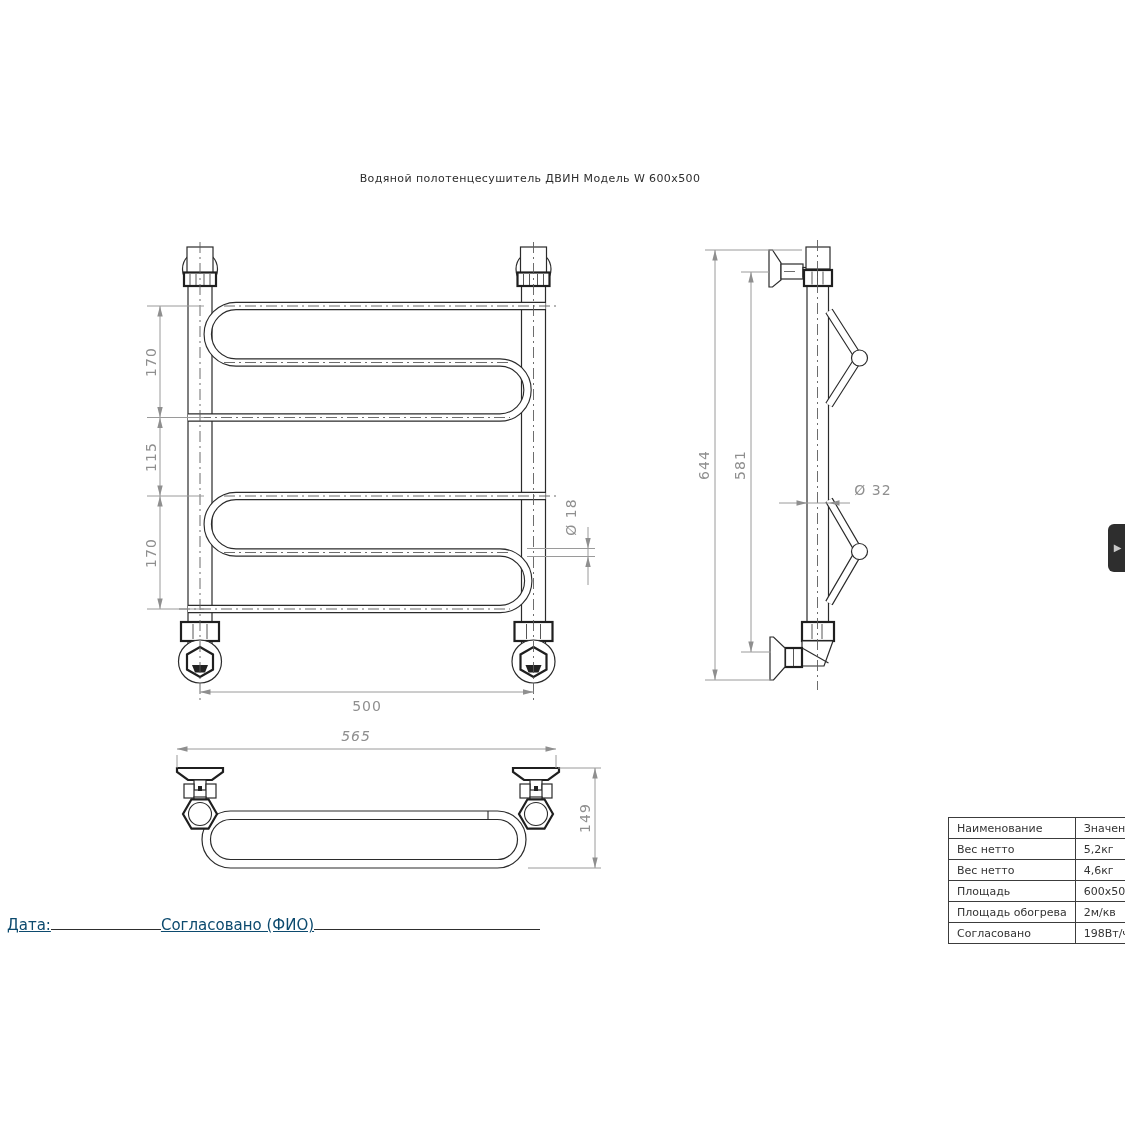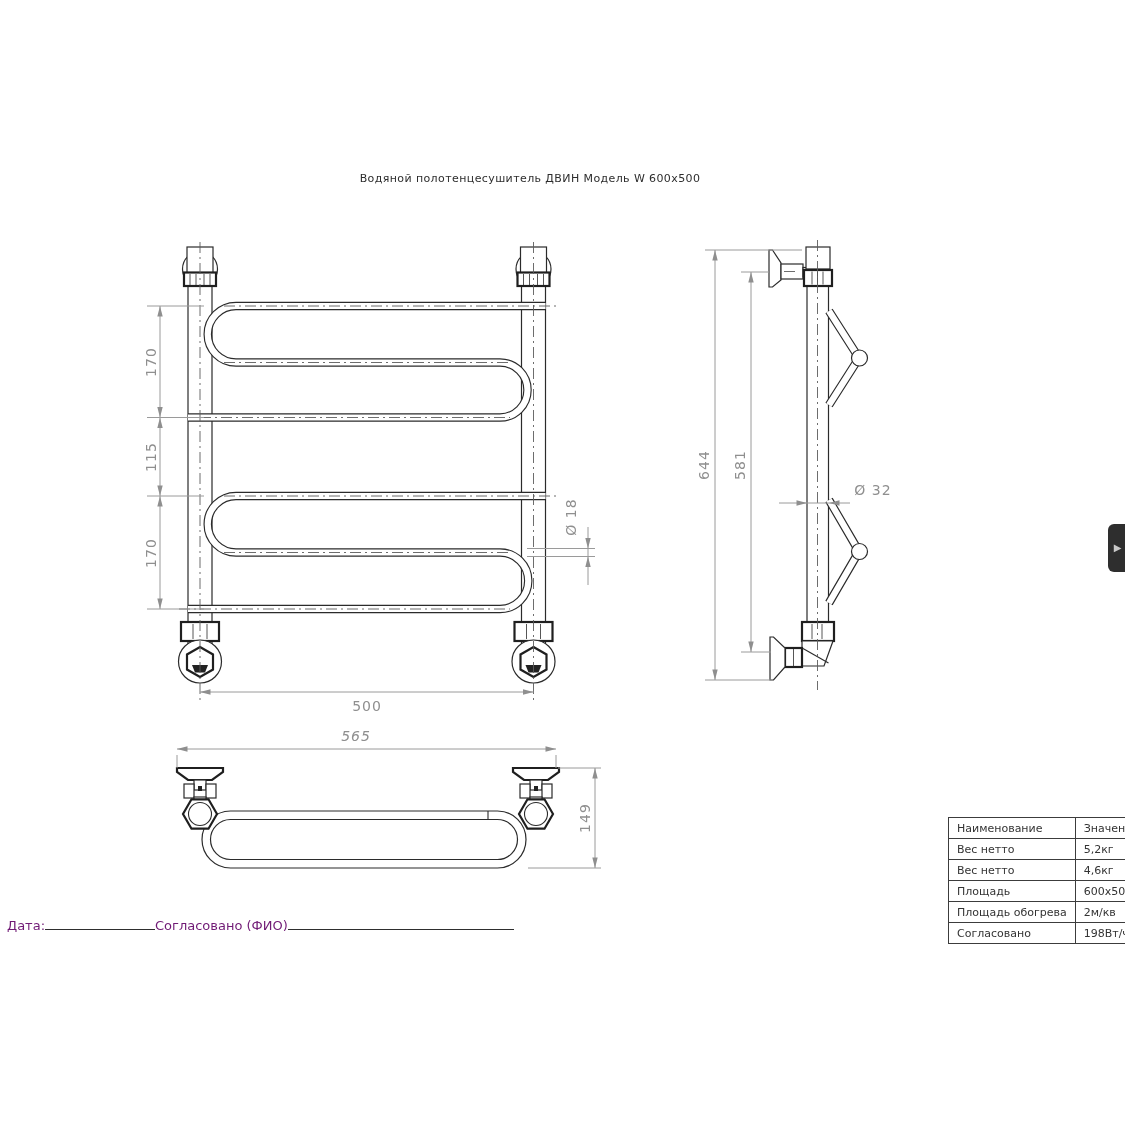--- a/index.html
+++ b/index.html
@@ -37,22 +37,23 @@
   }
   table.spec td{
     border:1px solid #3c3c3c;font-size:11px;color:#333333;text-align:left;
     padding:0 8px;height:20px;overflow:hidden;white-space:nowrap;
     font-family:"DejaVu Sans", sans-serif;
   }
   td.c-name{width:90px;}
   td.c-val{width:60px;}
 
   .footer{
-    position:absolute;left:7px;top:916px;font-size:13px;color:#701a75;
+    position:absolute;left:7px;top:916px;font-size:15px;color:#0c4a6e;
     white-space:nowrap;
+    text-decoration:underline;
   }
   .uline{display:inline-block;border-bottom:1.2px solid #2e2e2e;height:13px;}
   .ul-date{width:110px;}
   .ul-sign{width:226px;}
 
   .side-tab{
     position:absolute;right:0;top:524px;width:17px;height:48px;
     background:#2e2e2e;border-radius:6px 0 0 6px;
     display:flex;align-items:center;justify-content:center;cursor:pointer;
   }

